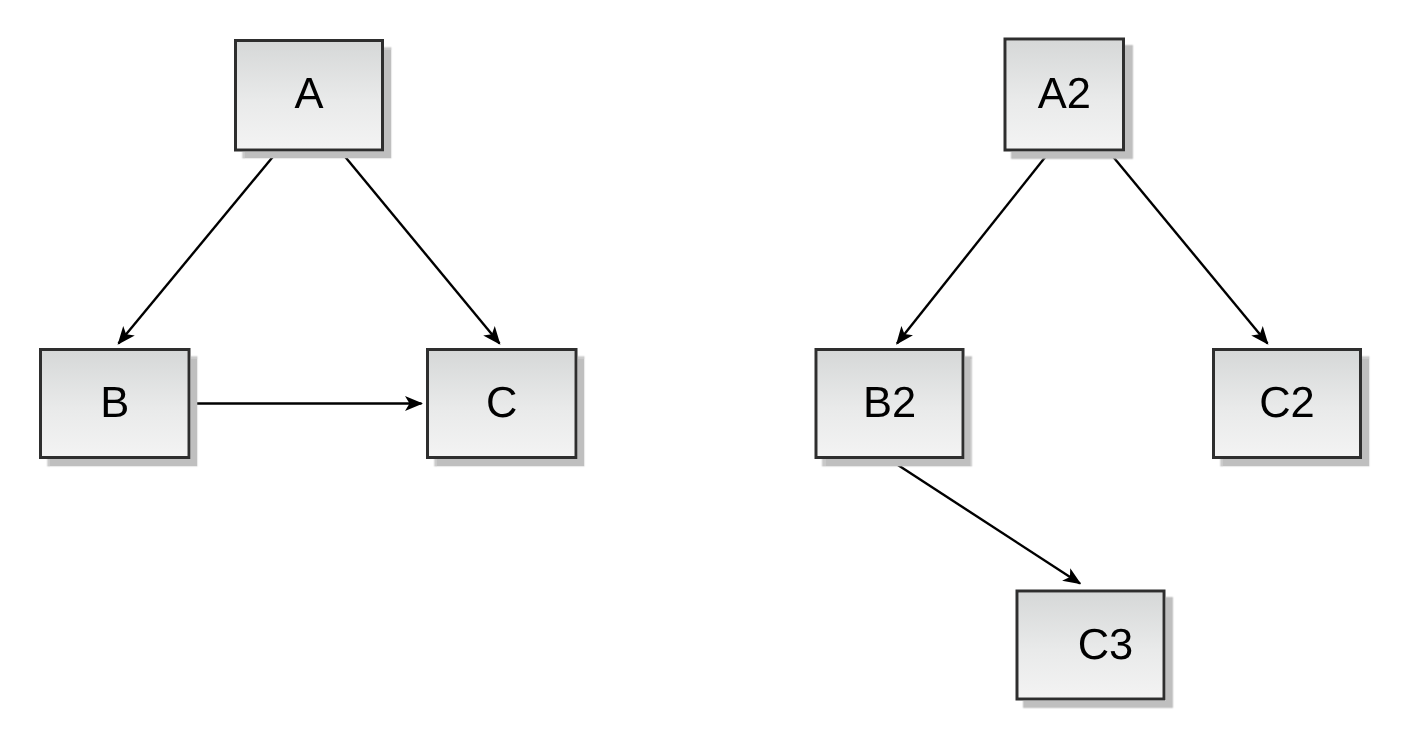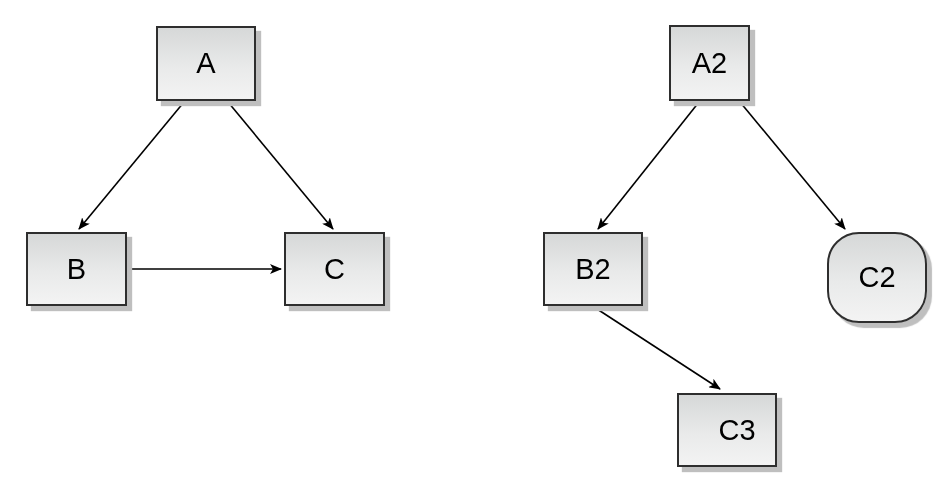--- a/index.html
+++ b/index.html
@@ -75,20 +75,20 @@
       </div>
       <div class="node" style="left: 284px; top: 232px; width: 101px; height: 74px;">
         <span class="node-label">C</span>
       </div>
       <div class="node" style="left: 669px; top: 25px; width: 81px; height: 76px;">
         <span class="node-label">A2</span>
       </div>
       <div class="node" style="left: 543px; top: 232px; width: 100px; height: 74px;">
         <span class="node-label">B2</span>
       </div>
-      <div class="node" style="left: 827px; top: 232px; width: 100px; height: 91px; border-radius: 32px;">
+      <div class="node" style="left: 808px; top: 232px; width: 100px; height: 74px;">
         <span class="node-label">C2</span>
       </div>
       <div class="node" style="left: 677px; top: 393px; width: 100px; height: 74px; padding-left: 20px;">
         <span class="node-label">C3</span>
       </div>
     </div>
 </div>
 
 </body></html>

